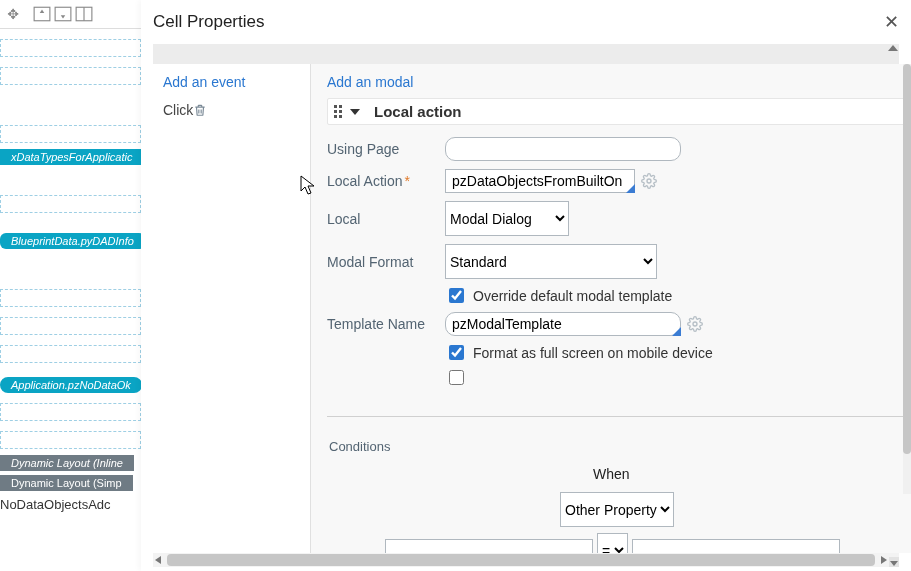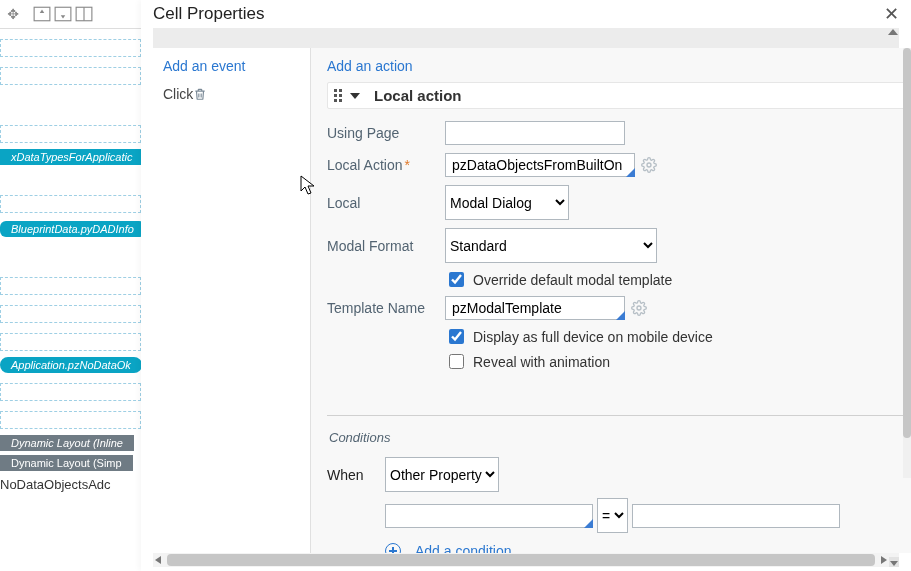--- a/index.html
+++ b/index.html
@@ -75,21 +75,21 @@
     display: flex;
     flex-direction: column;
     box-shadow: -2px 0 6px rgba(0,0,0,0.04);
   }
 
   .modal-header {
     display: flex;
     align-items: center;
     justify-content: space-between;
     height: 28px;
-    padding: 0 12px;
+    padding: 8px 12px;
   }
   .modal-title {
     font-size: 17px;
     color: #222;
     font-weight: 500;
   }
   .close-x {
     font-size: 18px;
     color: #555;
     cursor: pointer;
@@ -206,21 +206,21 @@
     align-items: center;
     gap: 6px;
   }
   input[type=text] {
     height: 24px;
     border: 1px solid #b0b8bf;
     padding: 0 6px;
     font-size: 14px;
     box-sizing: border-box;
   }
-  .w-wide { width: 180px; }
+  .w-wide { width: 236px; border-radius: 10px; }
   .w-med  { width: 190px; }
   select {
     height: 35px;
     border: 1px solid #b0b8bf;
     font-size: 14px;
     background: #fff;
   }
   .resize-corner {
     position: relative;
   }
@@ -253,36 +253,36 @@
     color: #333;
     line-height: 1.3;
   }
   .check-row input[type=checkbox]{
     accent-color: #2a77d0;
     width: 15px; height: 15px;
     margin-top: 1px;
   }
 
   .section-divider {
-    margin-top: 43px;
+    margin-top: 28px;
     border-top: 1px solid #d0d0d0;
-    padding-top: 8px;
-    font-style: italic;
+    padding-top: 16px;
   }
   .section-title {
     font-size: 13px;
     color: #536472;
     padding: 6px 2px;
   }
 
   .cond-row1 {
     display: flex;
     align-items: center;
     gap: 10px;
     margin-top: 6px;
+    flex-direction: column;
   }
   .cond-label {
     width: 48px;
     color: #222;
   }
   .cond-row2 {
     display: flex;
     align-items: center;
     gap: 4px;
     margin-left: 58px;
@@ -404,25 +404,25 @@
           <line x1="8" y1="2" x2="8" y2="14" stroke="#888"></line>
         </svg>
     </span>
   </div>
 
   <div class="bg-row"></div>
   <div class="bg-row"></div>
   <div class="bg-row" style="margin-top:40px;"></div>
   <span class="bg-tag" style="margin-top:6px;">xDataTypesForApplicatic</span>
   <div class="bg-row" style="margin-top:30px;"></div>
-  <span class="bg-tag" style="margin-top:8px;border-radius:6px;">BlueprintData.pyDADInfo</span>
+  <span class="bg-tag" style="margin-top:20px;border-radius:6px;">BlueprintData.pyDADInfo</span>
   <div class="bg-row" style="margin-top:40px;"></div>
   <div class="bg-row"></div>
   <div class="bg-row"></div>
-  <span class="bg-tag" style="margin-top:6px;border-radius:8px;">Application.pzNoDataOk</span>
+  <span class="bg-tag" style="margin-top:14px;border-radius:8px;">Application.pzNoDataOk</span>
   <div class="bg-row"></div>
   <div class="bg-row"></div>
   <span class="bg-tag gray" style="margin-top:6px;font-style:italic;">Dynamic Layout (Inline</span><br>
   <span class="bg-tag gray">Dynamic Layout (Simp</span>
   <div class="bg-text">NoDataObjectsAdc</div>
 </div>
 
 <div class="modal">
 
   <div class="modal-header">
@@ -444,21 +444,21 @@
           <svg viewBox="0 0 24 24" fill="none" stroke="#7b8a97" stroke-width="2">
             <path d="M4 7h16M9 7V5a1 1 0 011-1h4a1 1 0 011 1v2M6 7l1 13a1 1 0 001 1h8a1 1 0 001-1l1-13"></path>
             <line x1="10" y1="11" x2="10" y2="18"></line>
               <line x1="14" y1="11" x2="14" y2="18"></line>
           </svg>
         </span>
       </div>
     </div>
 
     <div class="actions-col">
-      <div class="link">Add an action</div>
+      <div class="link">Add an modal</div>
 
       <div class="action-bar">
         <span class="drag-handle">
           <div></div>
             <div></div>
             <div></div>
             <div></div>
             <div></div>
             <div></div>
         </span>
@@ -521,26 +521,25 @@
               <svg viewBox="0 0 24 24" fill="none" stroke="currentColor" stroke-width="2">
                   <circle cx="12" cy="12" r="3"></circle>
                   <path d="M19.4 15a1.7 1.7 0 00.34 1.87l.06.06a2 2 0 11-2.83 2.83l-.06-.06a1.7 1.7 0 00-1.87-.34 1.7 1.7 0 00-1 1.56V21a2 2 0 11-4 0v-.09a1.7 1.7 0 00-1-1.56 1.7 1.7 0 00-1.87.34l-.06.06a2 2 0 11-2.83-2.83l.06-.06a1.7 1.7 0 00.34-1.87 1.7 1.7 0 00-1.56-1H3a2 2 0 110-4h.09a1.7 1.7 0 001.56-1 1.7 1.7 0 00-.34-1.87l-.06-.06a2 2 0 112.83-2.83l.06.06a1.7 1.7 0 001.87.34H9a1.7 1.7 0 001-1.56V3a2 2 0 114 0v.09a1.7 1.7 0 001 1.56 1.7 1.7 0 001.87-.34l.06-.06a2 2 0 112.83 2.83l-.06.06a1.7 1.7 0 00-.34 1.87V9a1.7 1.7 0 001.56 1H21a2 2 0 110 4h-.09a1.7 1.7 0 00-1.56 1z"></path>
                 </svg>
             </span>
           </div>
         </div>
 
         <div class="check-row">
           <input type="checkbox" id="cb-fullscreen" checked="" style="">
-          <label for="cb-fullscreen">Display as full device on mobile device</label>
+          <label for="cb-fullscreen">Format as full screen on mobile device</label>
         </div>
 
         <div class="check-row">
           <input type="checkbox" id="cb-anim" style="">
-          <label for="cb-anim">Reveal with animation</label>
         </div>
 
         <div class="section-divider">
           <div class="section-title">Conditions</div>
         </div>
 
         <div class="cond-row1">
           <div class="cond-label">When</div>
           <select id="sel-when"><option>Other Property</option></select>
         </div>

